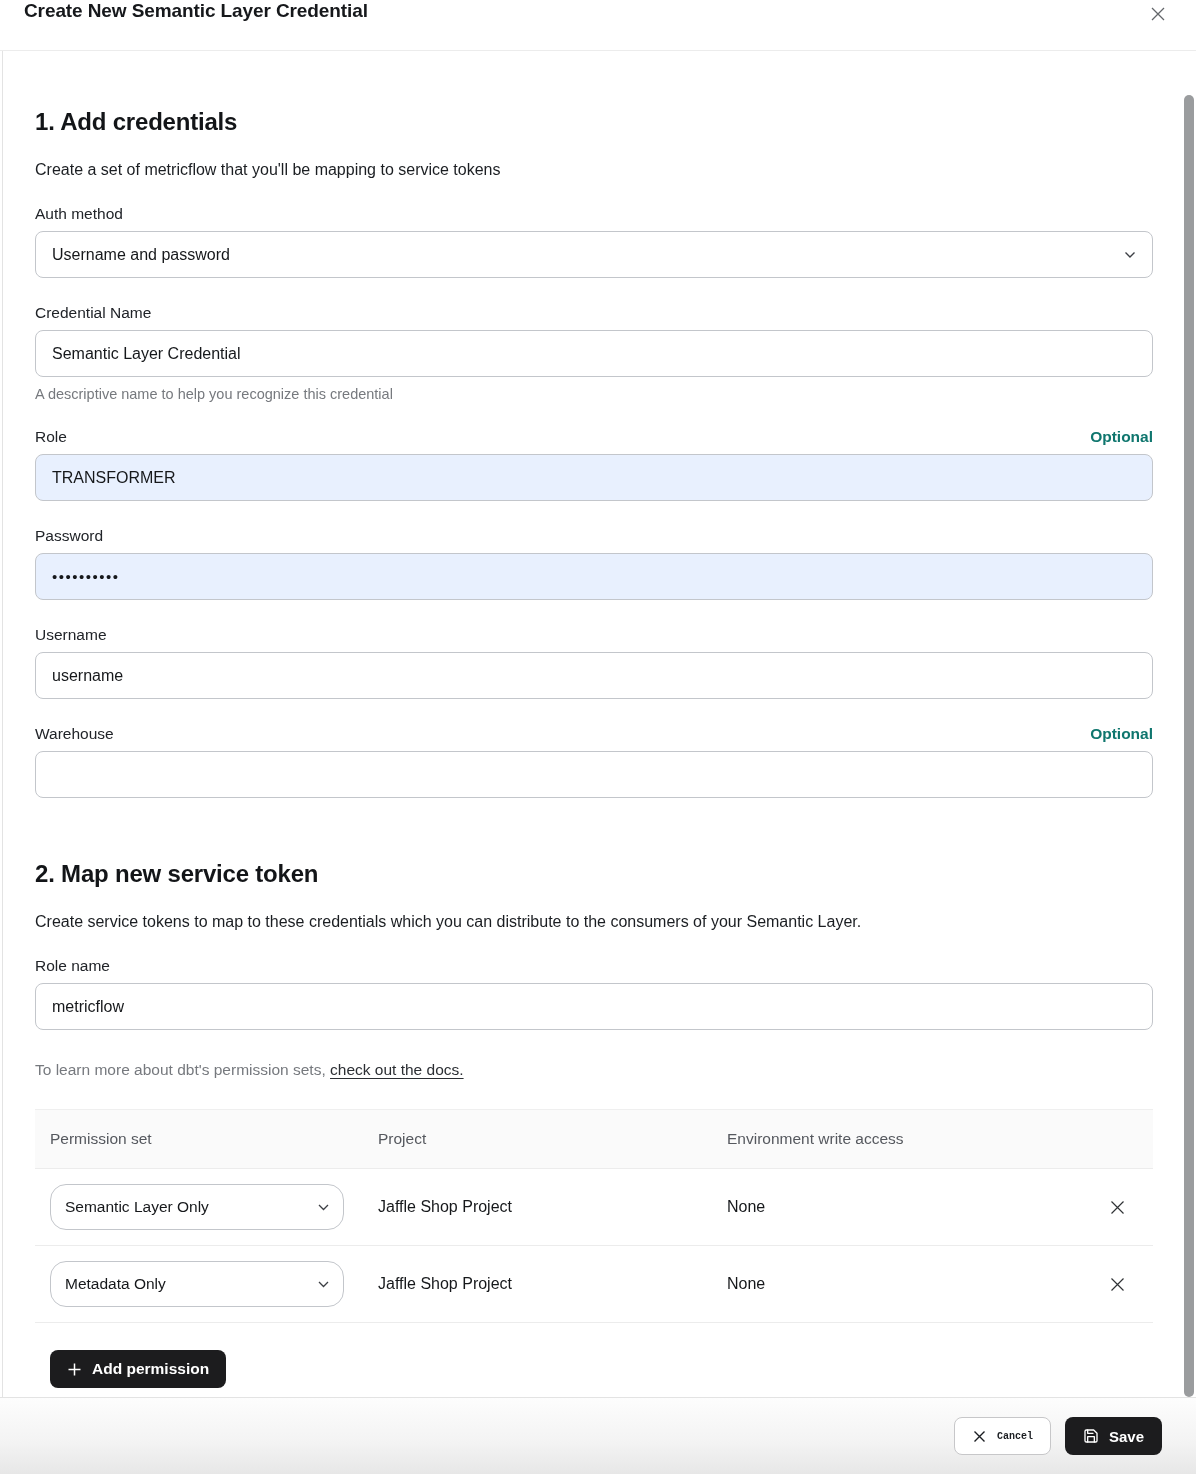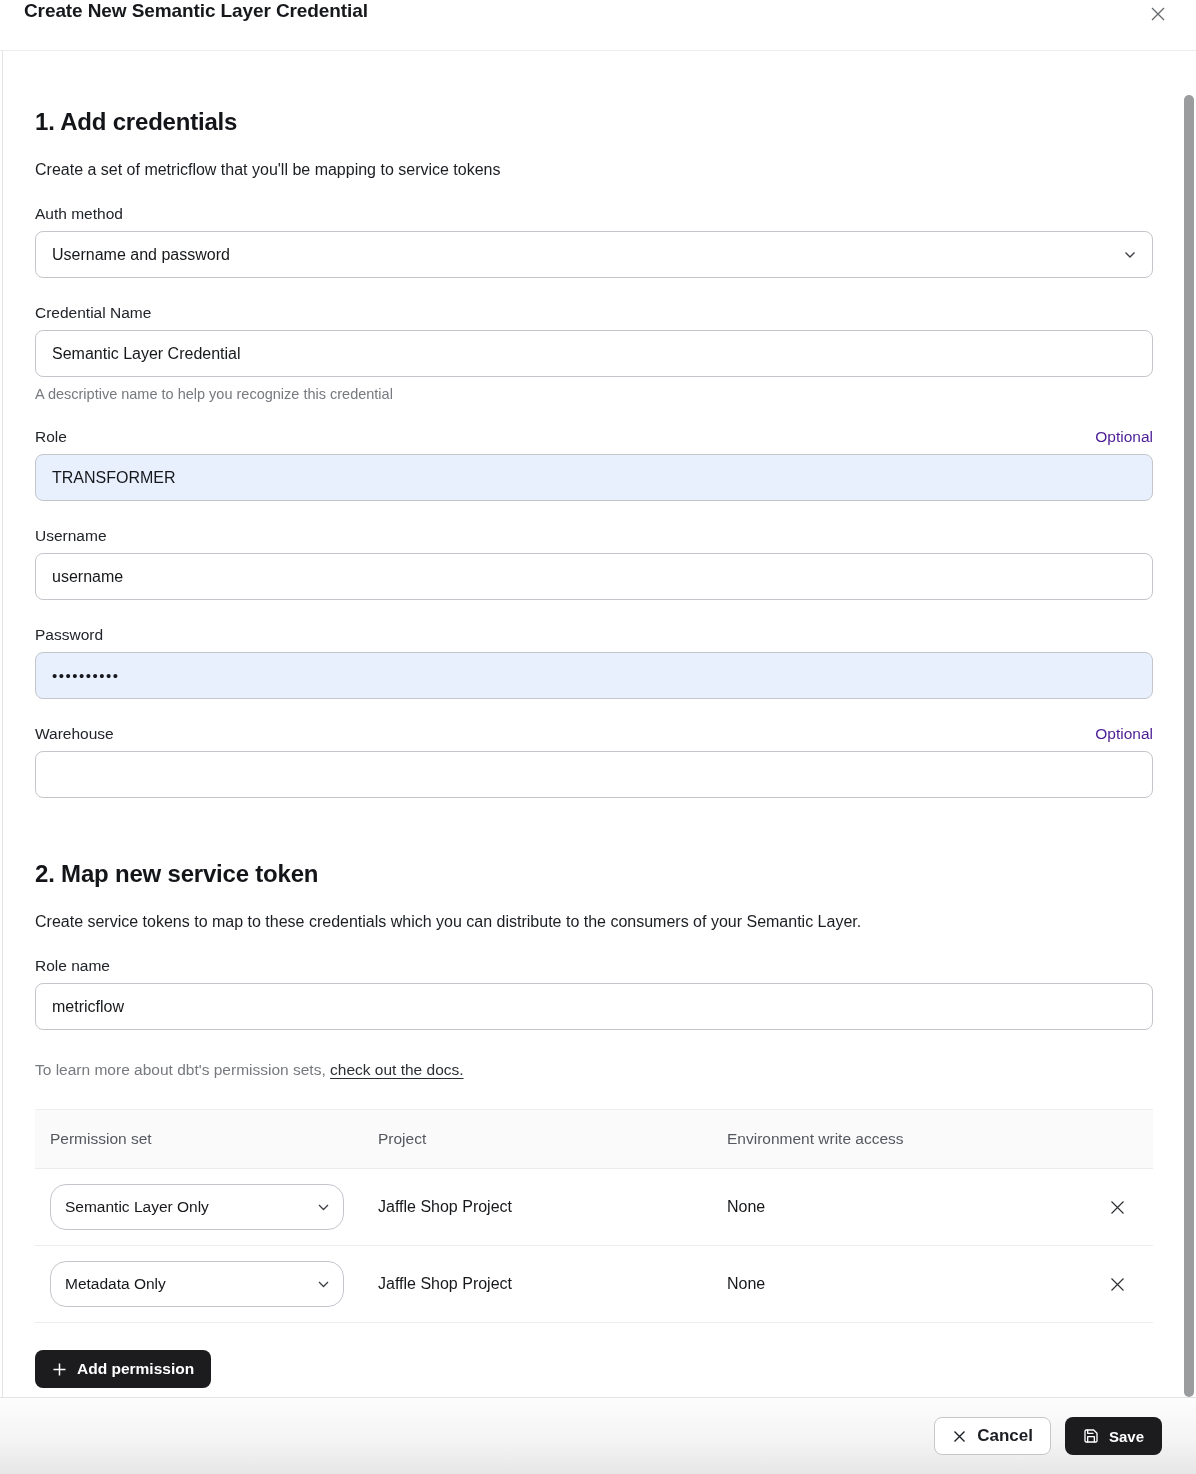--- a/index.html
+++ b/index.html
@@ -29,21 +29,21 @@
   
   .content { padding:0 43px 0 35px; }
   .section-heading { margin:0; font-size:24px; font-weight:600; color:#131518; letter-spacing:-0.2px; }
   .mt-first { margin-top:57px; }
   .mt-section2 { margin-top:62px; }
   .section-desc { margin-top:25px; font-size:16px; color:#1b1e22; }
 
   .field { margin-top:26px; }
   .field-label-row { display:flex; justify-content:space-between; align-items:baseline; margin-bottom:8px; }
   .field-label { font-size:15.5px; font-weight:500; color:#212429; }
-  .optional-tag { font-size:15.5px; font-weight:400; color:#4c1d95; }
+  .optional-tag { font-size:15.5px; font-weight:700; color:#0f766e; }
   .text-input {
     width:100%; height:47px; border:1px solid #c3c6cb; border-radius:8px;
     padding:0 16px; font-size:16px; color:#16181b; background:#fff;
     font-family:inherit; outline:none;
   }
   .text-input.autofill { background:#e8f0fe; }
   .text-input.password { letter-spacing:1.5px; font-size:15px; }
   .helper-text { margin-top:9px; font-size:14.5px; color:#76797e; }
 
   .select-box {
@@ -73,35 +73,35 @@
     padding:0 14px; background:#fff; display:flex; align-items:center;
     justify-content:space-between; font-size:15.5px; font-weight:500; cursor:pointer;
   }
   .remove-btn { justify-self:start; }
 
   
   .add-permission-btn {
     margin-top:27px; display:inline-flex; align-items:center; gap:10px;
     height:38px; padding:0 17px; border:none; border-radius:8px;
     background:#1c1c1e; color:#fff; font-size:15.5px; font-weight:700;
-    font-family:inherit; cursor:pointer;
+    font-family:inherit; cursor:pointer;margin-left:15px;
   }
 
   
   .modal-footer {
     position:absolute; left:0; right:0; bottom:0; height:77px;
     border-top:1px solid #e3e3e3;
     background:linear-gradient(180deg,#fdfdfd 0%,#f4f4f4 55%,#e7e7e7 100%);
     display:flex; align-items:center; justify-content:flex-end; gap:14px;
     padding-right:34px;
   }
   .btn-cancel {
     display:inline-flex; align-items:center; gap:10px; height:38px; padding:0 17px;
     border:1px solid #c7c7c9; border-radius:8px; background:#fff;
-    font-size:17px; font-weight:600; color:#1b1e22; font-family:Liberation Sans, sans-serif; cursor:pointer;
+    font-size:10px; font-weight:600; color:#1b1e22; font-family:Liberation Mono, monospace; cursor:pointer;
   }
   .btn-save {
     display:inline-flex; align-items:center; gap:10px; height:38px; padding:0 18px;
     border:none; border-radius:8px; background:#1c1c1e; color:#fff;
     font-size:15px; font-weight:600; font-family:inherit; cursor:pointer;
   }
 </style>
 </head>
 <body>
 
@@ -150,30 +150,30 @@
   <div class="field">
     <div class="field-label-row">
       <span class="field-label">Role</span>
       <span class="optional-tag">Optional</span>
     </div>
     <input class="text-input autofill" type="text" value="TRANSFORMER" style="">
   </div>
 
   <div class="field">
     <div class="field-label-row">
+      <span class="field-label">Password</span>
+    </div>
+    <input class="text-input autofill password" type="text" value="••••••••••" style="">
+  </div>
+
+  <div class="field">
+    <div class="field-label-row">
       <span class="field-label">Username</span>
     </div>
     <input class="text-input" type="text" value="username" style="">
-  </div>
-
-  <div class="field">
-    <div class="field-label-row">
-      <span class="field-label">Password</span>
-    </div>
-    <input class="text-input autofill password" type="text" value="••••••••••" style="">
   </div>
 
   <div class="field">
     <div class="field-label-row">
       <span class="field-label">Warehouse</span>
       <span class="optional-tag">Optional</span>
     </div>
     <input class="text-input" type="text" value="" style="">
   </div>
 

